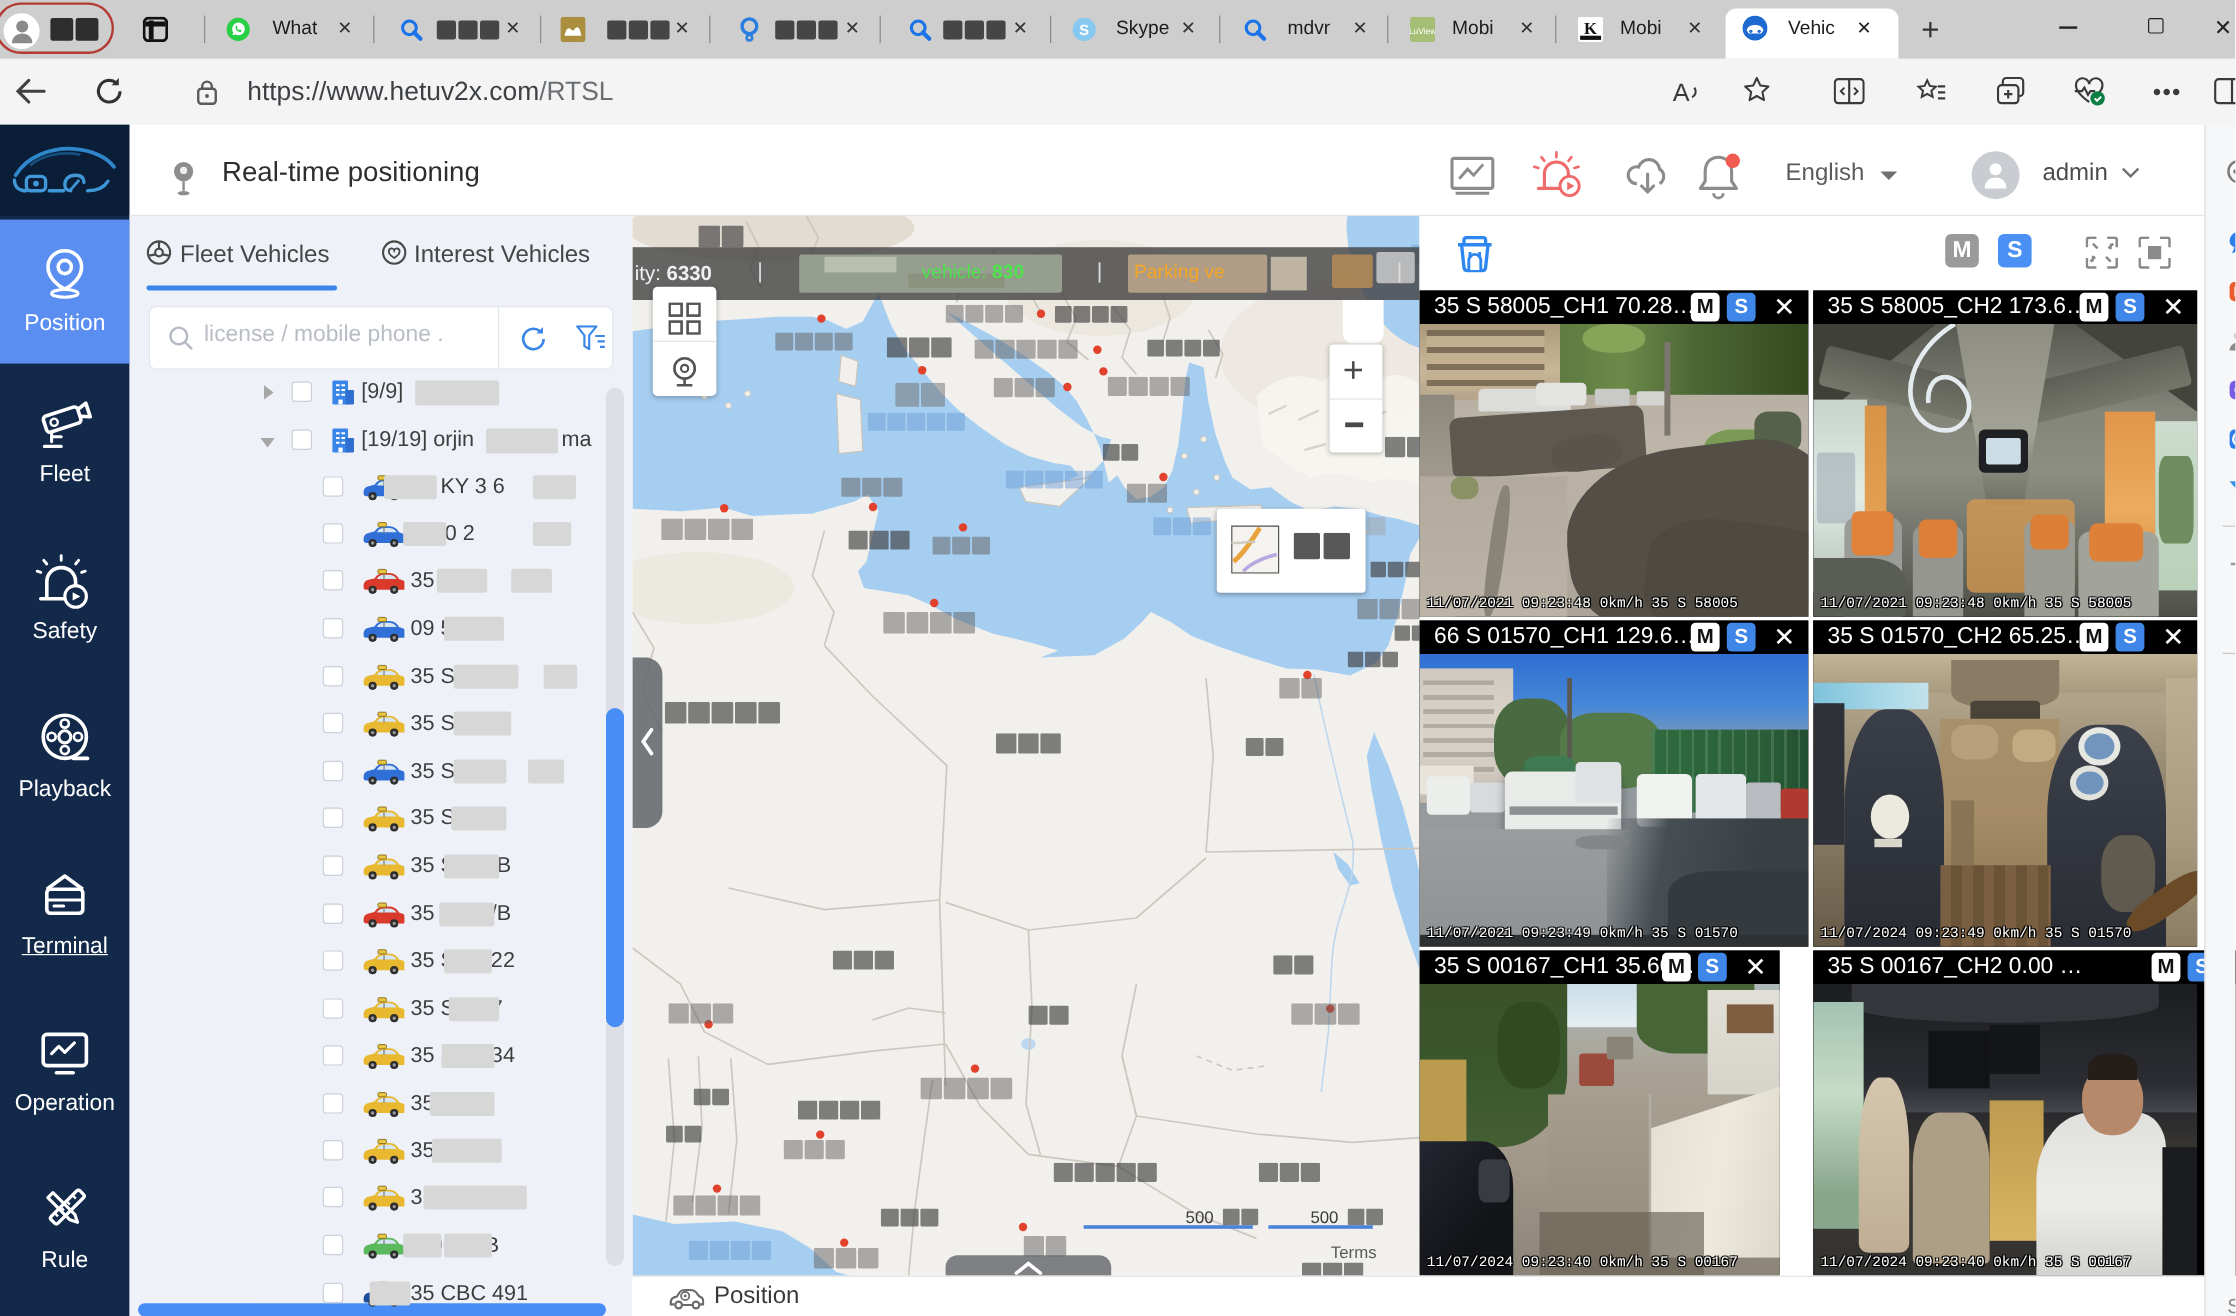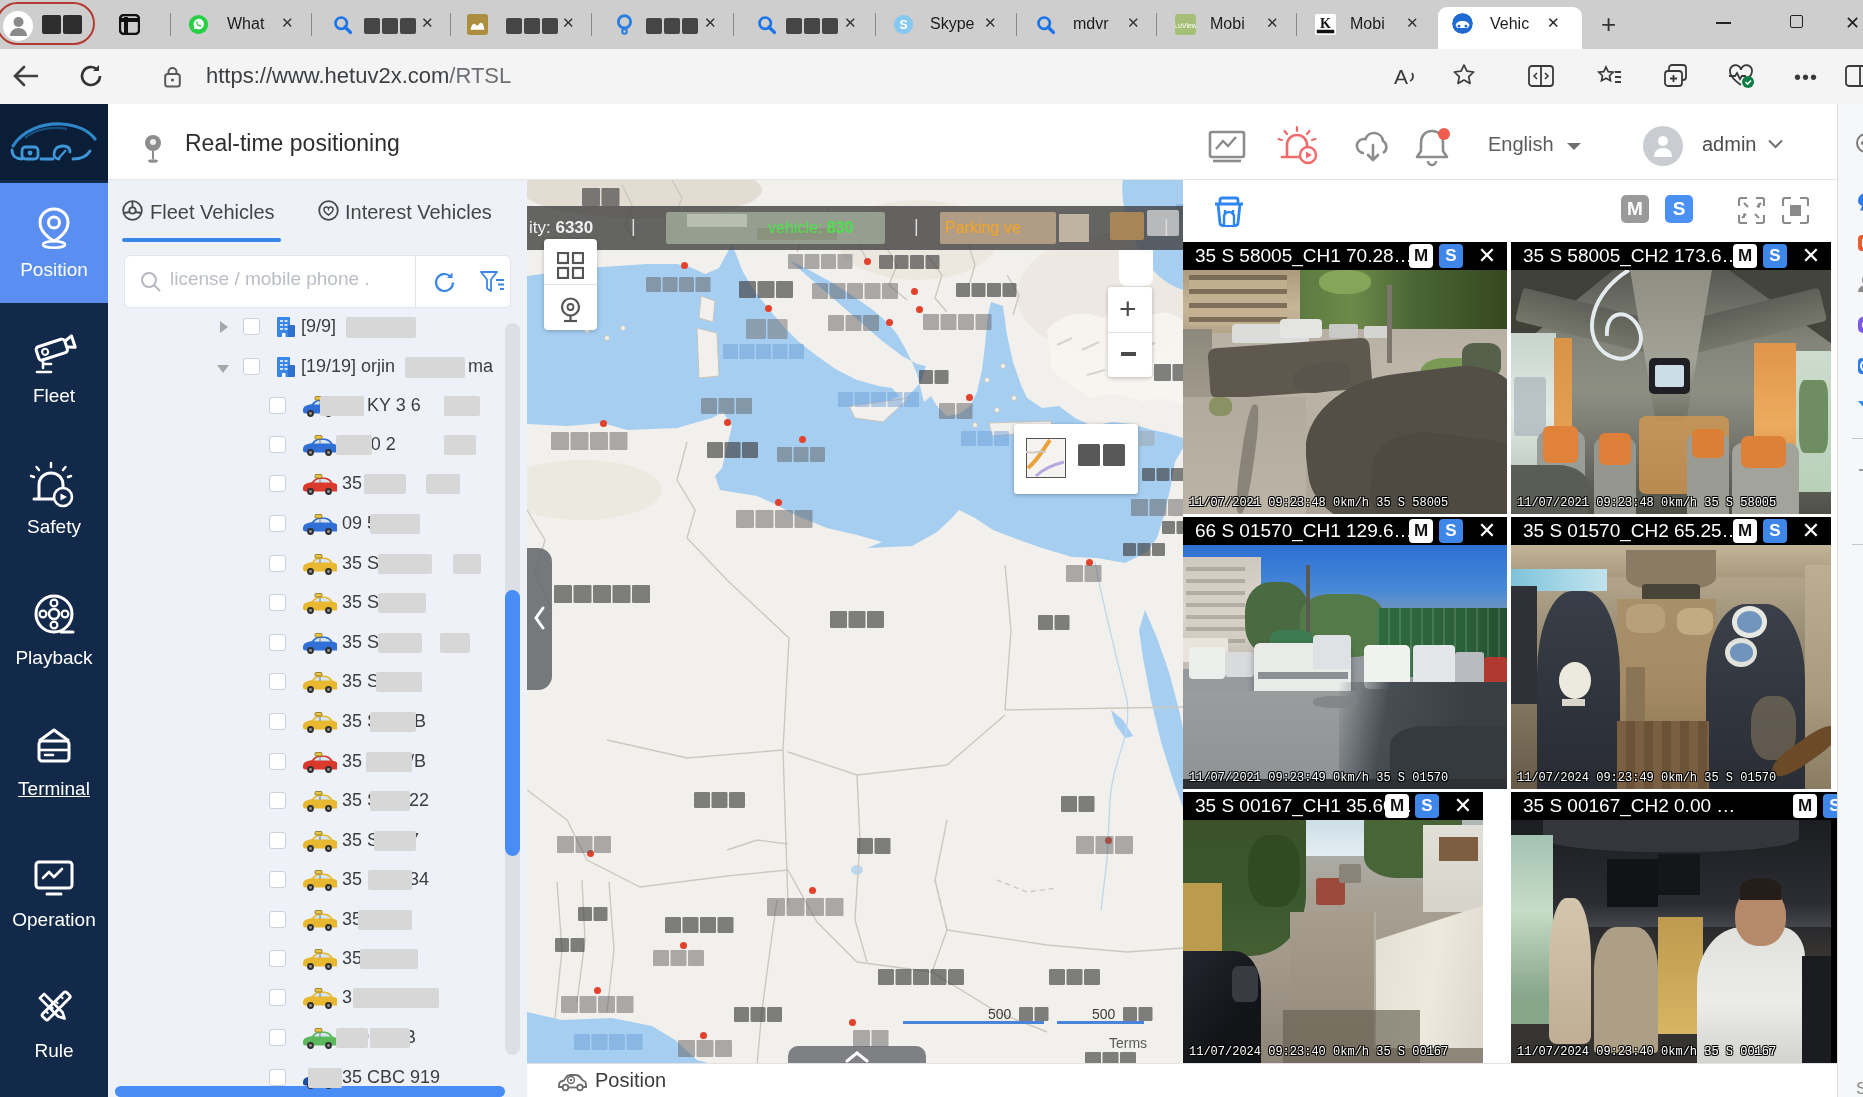--- a/index.html
+++ b/index.html
@@ -502,21 +502,21 @@
   <svg class="abs" style="left:193px;top:846px;" width="36" height="24" viewBox="0 0 36 24" fill="#5cb85c">
         <use href="#car"></use>
       </svg>
   <div class="treetxt" style="left:234px;top:847px;">  S 0620/B</div>
   <div class="blur" style="left:228px;top:848px;width:32px;height:20px;"></div>
   <div class="blur" style="left:262px;top:848px;width:40px;height:20px;"></div>
   <div class="chk" style="left:161px;top:889px;"></div>
   <svg class="abs" style="left:193px;top:886px;" width="36" height="24" viewBox="0 0 36 24" fill="#1d4e9e">
         <use href="#car"></use>
       </svg>
-  <div class="treetxt" style="left:234px;top:887px;">35 CBC 919</div>
+  <div class="treetxt" style="left:234px;top:887px;">35 CBC 491</div>
   <div class="blur" style="left:200px;top:888px;width:34px;height:20px;"></div>
 </div>
 <div id="mapwrap">
 <svg class="abs" style="left:0;top:0;" width="656" height="885" viewBox="0 0 656 885">
 <rect width="656" height="885" fill="#f2f0ec"></rect>
 <ellipse cx="115" cy="10" rx="120" ry="28" fill="#ddd7cd" opacity="0.8"></ellipse>
 <ellipse cx="590" cy="115" rx="100" ry="62" fill="#ebe6dd" opacity="0.75"></ellipse>
         <path d="M520,150 Q545,125 575,138 Q600,118 625,135 Q640,128 656,140 L656,225 Q635,215 615,222 Q590,210 565,218 Q540,205 525,190 Z" fill="#f7f5f1" opacity="0.9"></path>
         <path d="M530,165 L545,158 M555,170 L572,162 M585,155 L600,150 M610,170 L628,163 M595,185 L612,180 M560,195 L578,190" stroke="#d8d4cc" stroke-width="2"></path>
 <ellipse cx="55" cy="310" rx="80" ry="30" fill="#eae5dc" opacity="0.7"></ellipse>

